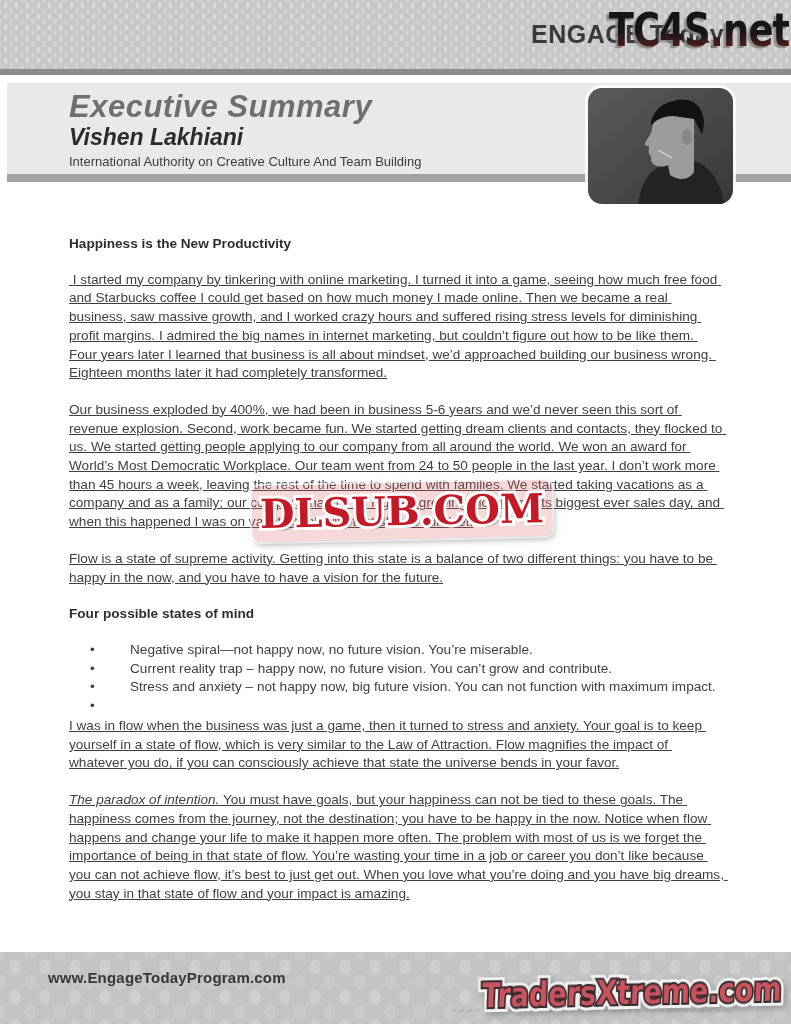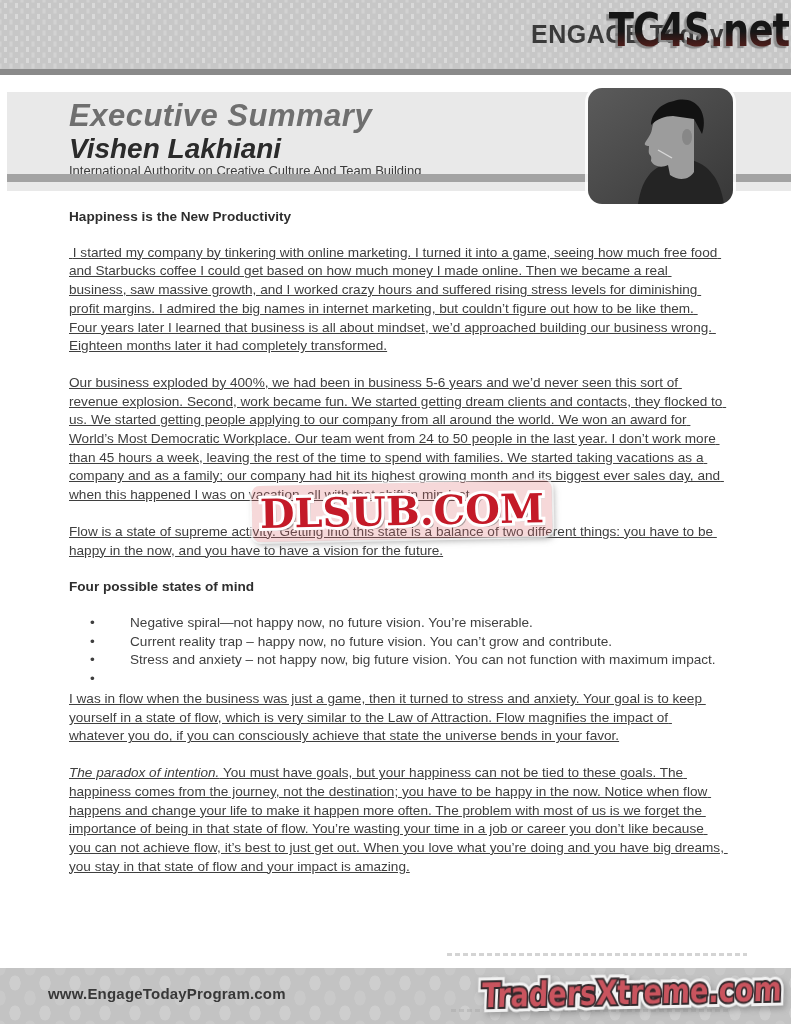--- a/index.html
+++ b/index.html
@@ -25,49 +25,49 @@
     position:absolute;top:4px;right:2px;z-index:3;
     font-family:"DejaVu Sans",sans-serif;font-weight:800;font-size:42px;letter-spacing:-1px;
     display:inline-block;transform:scale(.88,1.08);transform-origin:top right;
     color:transparent;
     background:linear-gradient(#161616 52%,#4a1d1a 78%,#8a2a22 96%);
     -webkit-background-clip:text;background-clip:text;
     filter:drop-shadow(-3px 2px 0 rgba(130,130,130,.85));
   }
   
   .bar-top{position:absolute;top:69px;left:0;width:791px;height:6px;background:#8a8a8a;}
-  .header-box{position:absolute;top:92px;left:7px;right:0;height:99px;background:#e9e9e9;}
+  .header-box{position:absolute;top:83px;left:7px;right:0;height:99px;background:#e9e9e9;}
   .page-title{position:absolute;top:6px;left:62px;font-size:31px;font-weight:bold;font-style:italic;color:#6f6f6f;letter-spacing:.5px;}
-  .speaker-name{position:absolute;top:41px;left:62px;font-size:28px;font-weight:bold;font-style:italic;color:#2b2b2b;}
+  .speaker-name{position:absolute;top:41px;left:62px;font-size:23px;font-weight:bold;font-style:italic;color:#2b2b2b;}
   .speaker-tagline{position:absolute;top:71px;left:62px;font-size:13px;color:#3c3c3c;}
   .bar-bottom{position:absolute;top:174px;left:7px;right:0;height:8px;background:#a3a3a3;}
   .speaker-photo{
     position:absolute;top:88px;left:588px;width:145px;height:116px;z-index:4;
     border-radius:14px;overflow:hidden;box-shadow:0 0 0 3px rgba(255,255,255,.85);
   }
   
-  .content{position:absolute;top:182px;left:69px;width:655px;padding-top:26px;font-size:13.6px;line-height:18.7px;}
+  .content{position:absolute;top:182px;left:69px;width:655px;padding-top:53px;font-size:13.6px;line-height:18.7px;}
   .sec-heading{font-size:13.6px;font-weight:bold;color:#2e2e2e;margin:0 0 17px 0;}
   .sec-heading.second{margin-top:16px;}
   .para{margin:0 0 18px 0;white-space:pre-wrap;text-decoration:underline;}
   .states-list{list-style:none;margin:0 0 20px 0;padding:0;}
   .states-list li{position:relative;padding-left:61px;}
   .states-list .dot{position:absolute;left:21px;top:0;}
   .lead-italic{font-style:italic;}
   
   .center-watermark{
     position:absolute;left:252px;top:483px;width:300px;height:56px;z-index:5;
     transform:rotate(-1.2deg);
     background:rgba(219,105,108,.26);border-radius:8px;
     box-shadow:0 0 0 2px rgba(255,255,255,.65),2px 3px 6px rgba(110,110,110,.55);
   }
   .center-watermark svg{display:block;}
   
   .footer{
-    position:absolute;bottom:0;left:0;width:791px;height:56px;
+    position:absolute;bottom:0;left:0;width:791px;height:72px;
     background-color:#c3c3c3;
     background-image:
       radial-gradient(ellipse 9px 12px at center,#cecece 60%,transparent 65%),
       radial-gradient(ellipse 9px 12px at center,#c9c9c9 60%,transparent 65%);
     background-size:30px 30px,30px 30px;
     background-position:0 0,15px 15px;
   }
   .footer-website{position:absolute;left:48px;top:17px;font-size:15px;font-weight:bold;color:#383838;letter-spacing:.2px;}
   .footer-logo{position:absolute;right:0;bottom:5px;transform:rotate(-1.3deg);filter:drop-shadow(2px 3px 3px rgba(90,90,90,.45));}
   .fineprint{

